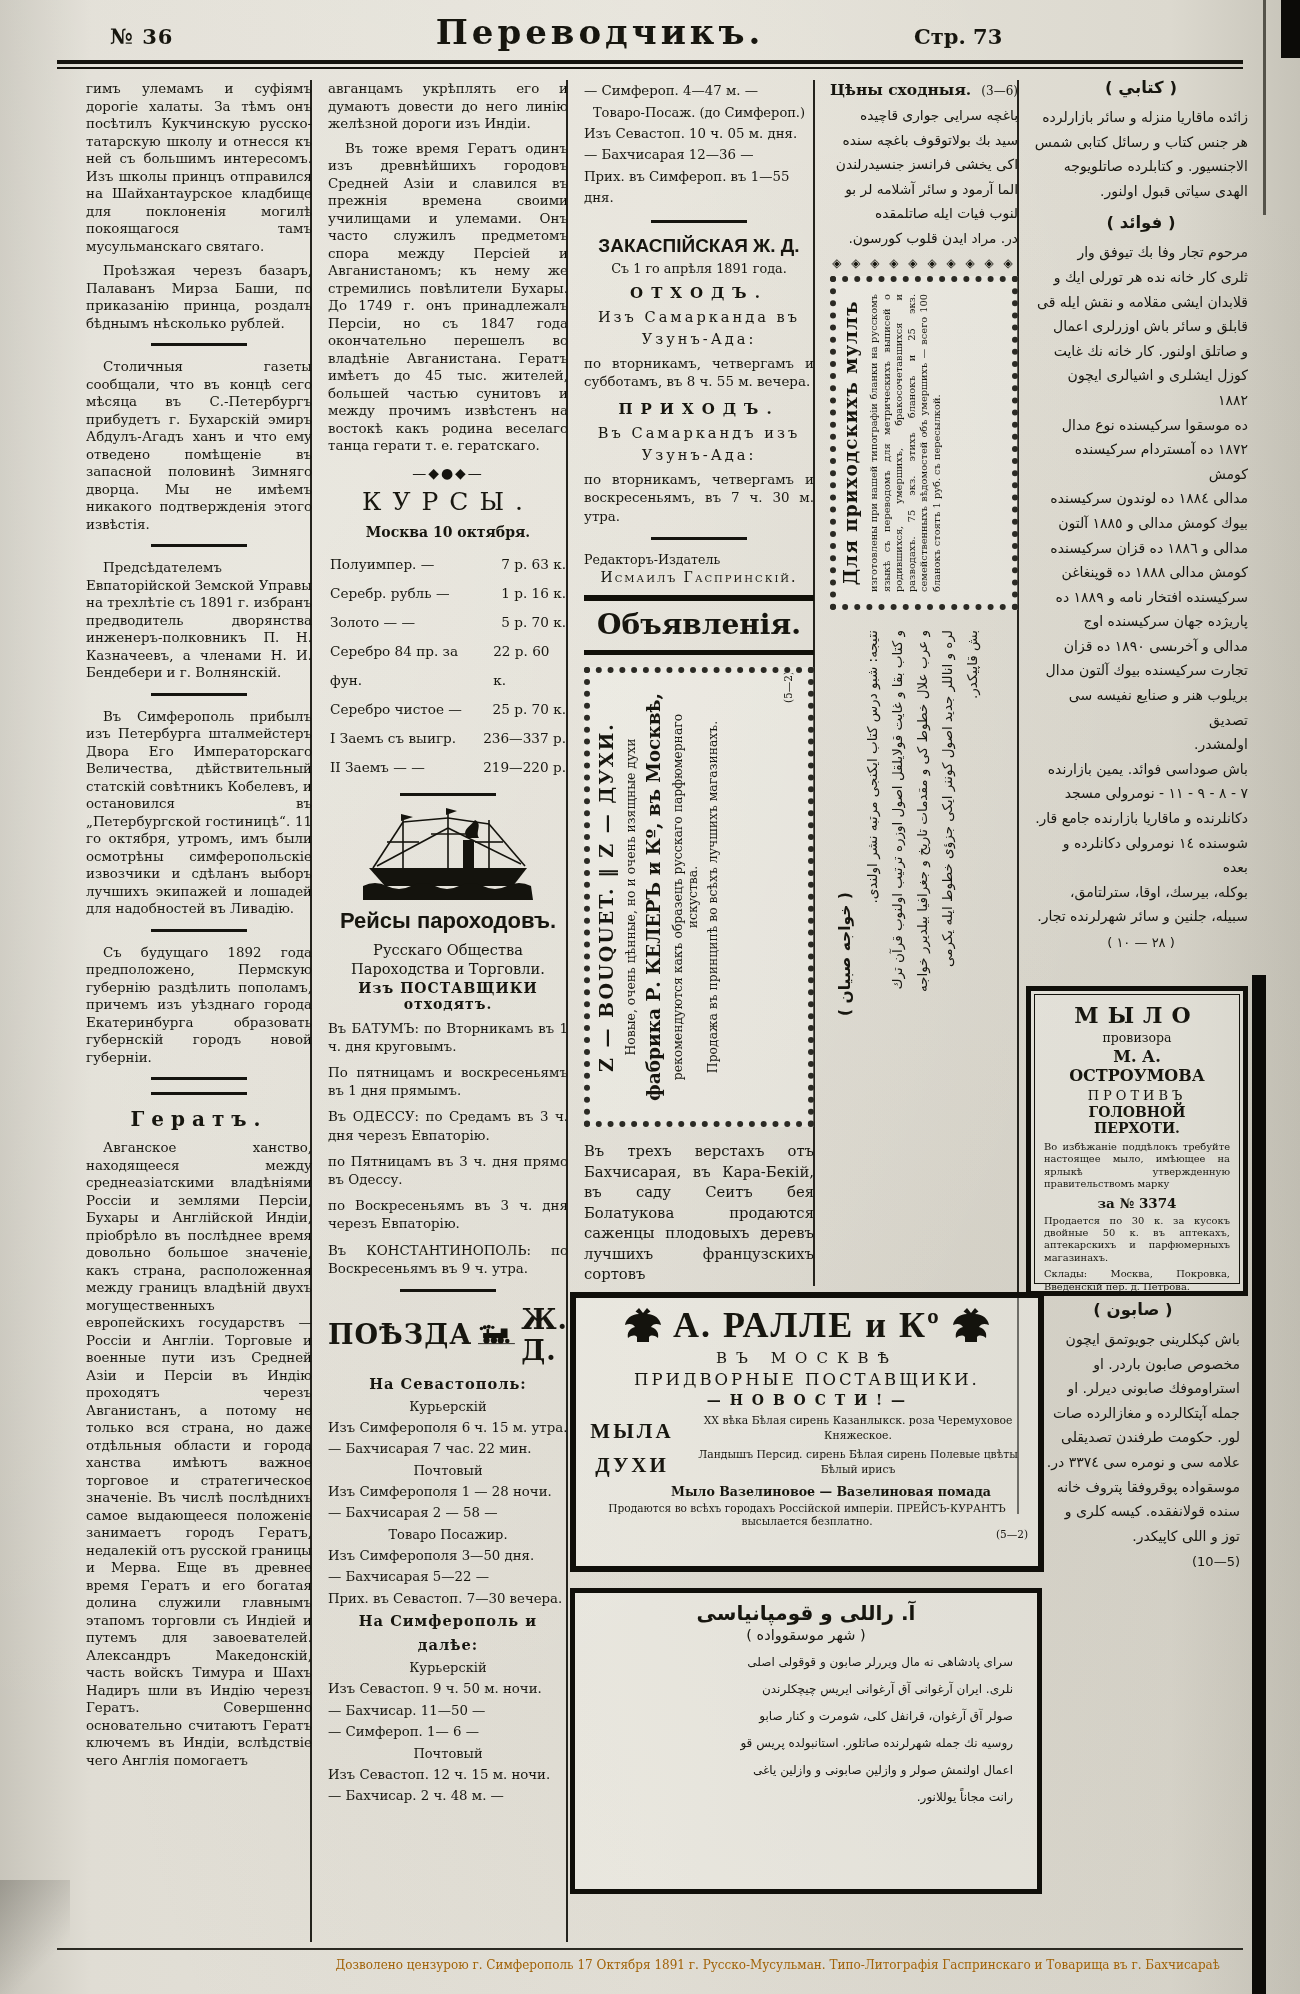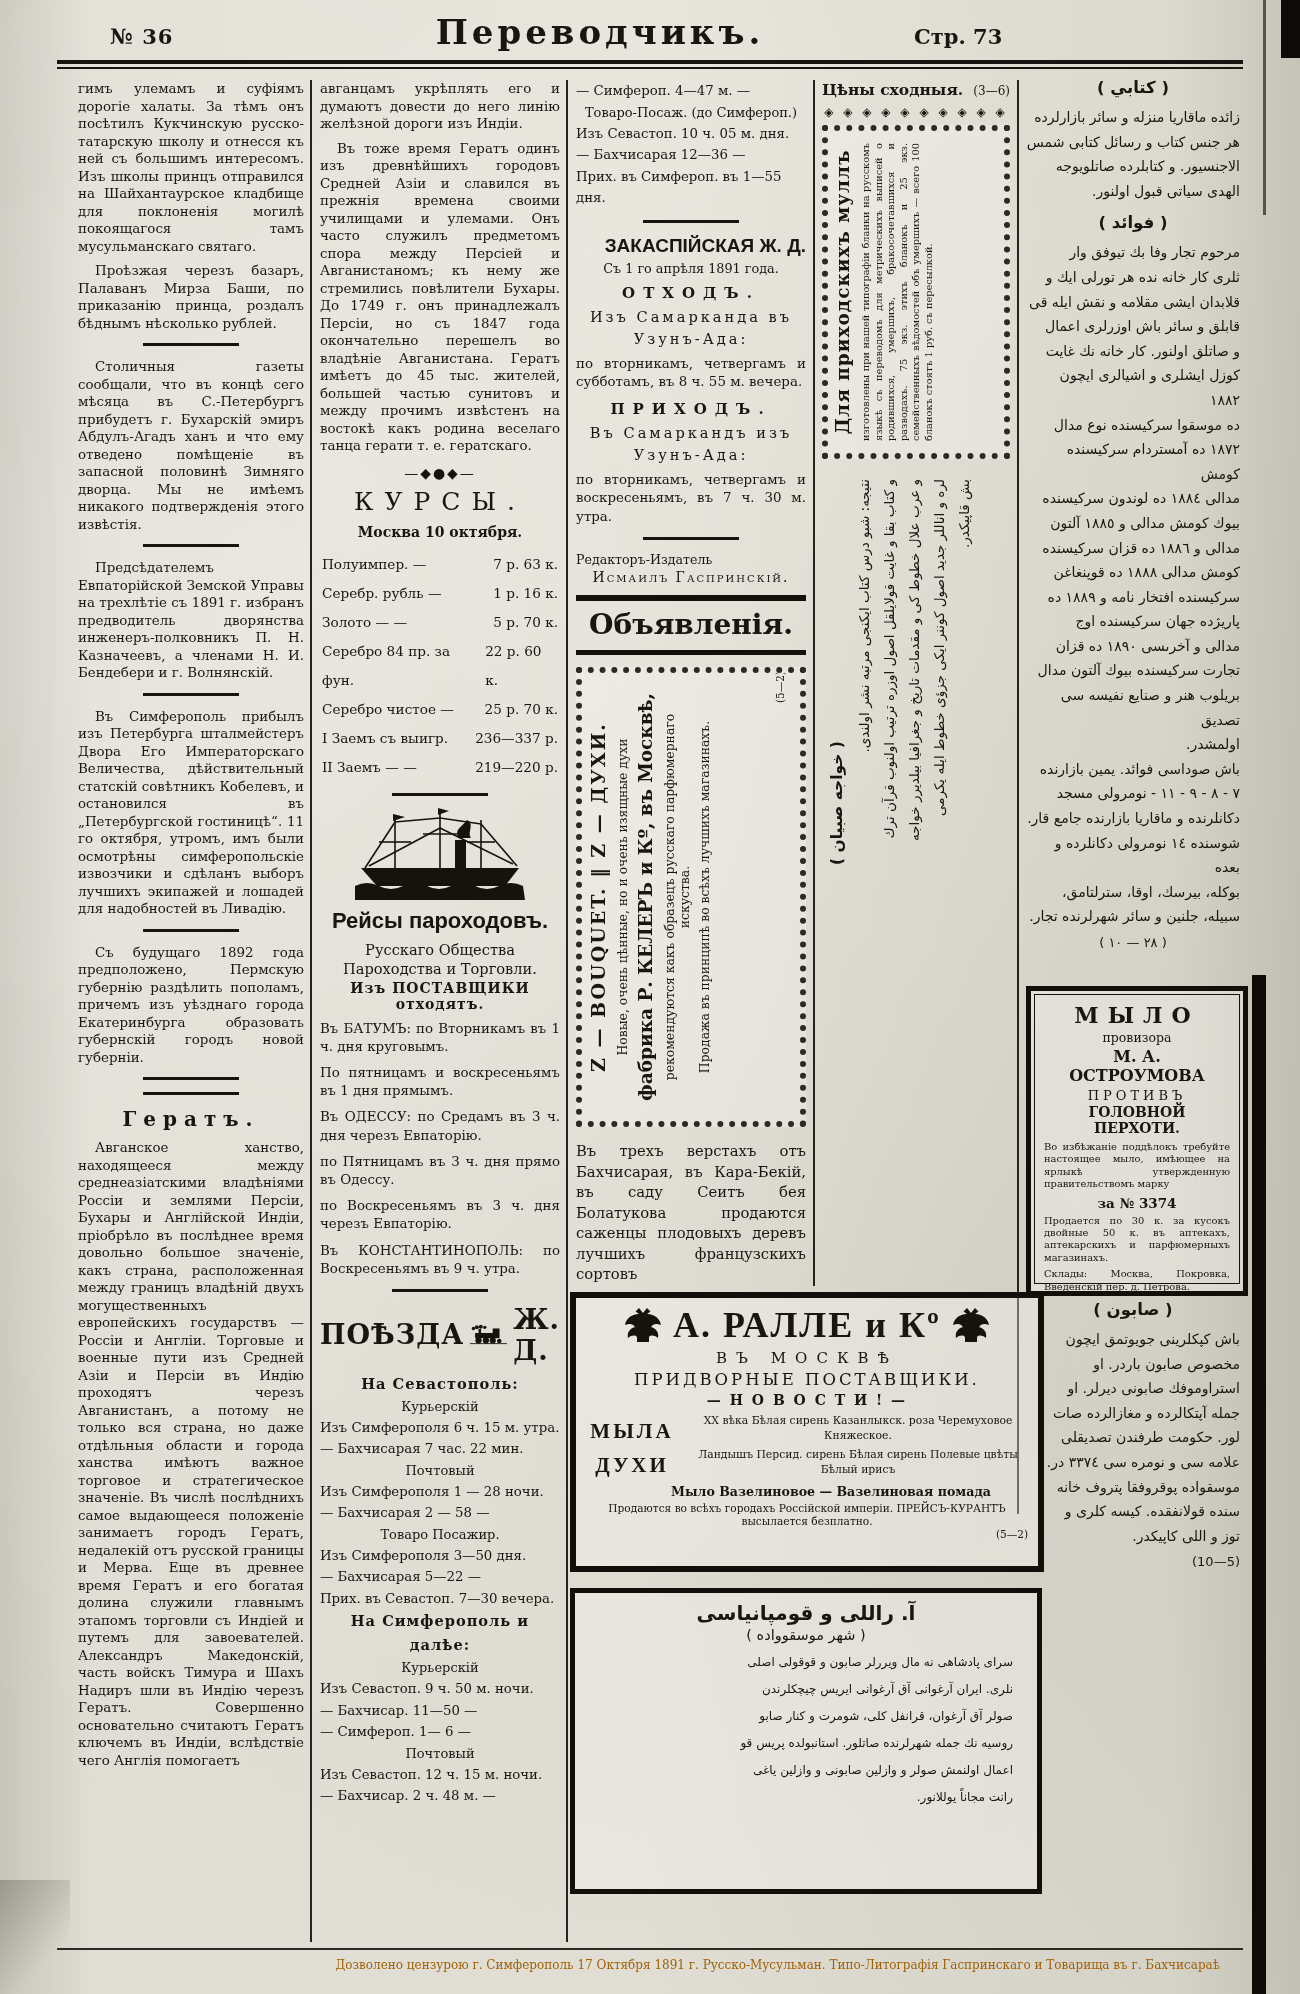--- a/index.html
+++ b/index.html
@@ -14,21 +14,21 @@
   .abs{position:absolute;}
 
   
   .issue{font-size:21px;font-weight:bold;letter-spacing:1px;}
   .masthead{font-size:34px;font-weight:bold;letter-spacing:4px;text-align:center;}
   .pageno{font-size:21px;font-weight:bold;}
   .dblrule{border-top:4px solid #15140f;border-bottom:2px solid #15140f;height:3px;}
 
   .vrule{width:2px;background:#24231d;}
 
-  .col{position:absolute;top:80px;}
+  .col{position:absolute;top:80px;margin-left:8px;}
   .col p.body{font-size:13.4px;line-height:17.5px;text-align:justify;margin:0 0 7px;text-indent:17px;}
   .col p.noindent{text-indent:0;}
   .hr-short{width:96px;height:3px;background:#15140f;margin:11px auto 12px;}
   .orn{text-align:center;font-size:14px;letter-spacing:2px;margin:10px 0 6px;color:#15140f;}
 
   .sec-head{ text-align:center;font-size:20px;letter-spacing:7px;margin:4px 0 8px;font-weight:bold;}
   .kursy-head{text-align:center;font-size:25px;letter-spacing:11px;margin:2px 0 8px;}
   .kursy-date{text-align:center;font-size:14px;font-weight:bold;margin-bottom:10px;}
   .krow{display:flex;justify-content:space-between;font-size:13.6px;line-height:29px;padding:0 2px;}
 
@@ -37,21 +37,21 @@
   .steam-sub{text-align:center;font-size:14.6px;line-height:19px;margin:0 0 2px;}
   .steam-sub2{text-align:center;font-size:14px;font-weight:bold;letter-spacing:1px;margin:2px 0 8px;}
   .sline{font-size:13.4px;line-height:18.2px;text-align:justify;margin:0 0 8px;}
 
   .tr-headrow{display:flex;align-items:center;justify-content:flex-end;gap:6px;margin:8px 0 6px;}
   .tr-big{font-size:27px;font-weight:bold;letter-spacing:1px;}
   .tline{font-size:13.3px;line-height:21.5px;}
   .tcap{text-align:center;font-weight:bold;font-size:14.6px;line-height:24px;letter-spacing:1px;}
   .tsub{text-align:center;font-size:13px;line-height:21px;}
 
-  .zak-head{text-align:right;font-family:"Liberation Sans",sans-serif;font-weight:bold;font-size:19px;margin:10px 0 4px;}
+  .zak-head{text-align:center;font-family:"Liberation Sans",sans-serif;font-weight:bold;font-size:19px;margin:10px 0 4px;}
   .zak-sub{text-align:center;font-size:12.8px;margin-bottom:6px;}
   .zak-spread{text-align:center;font-size:15px;letter-spacing:8px;margin:8px 0 4px;font-weight:bold;}
   .zak-from{text-align:center;font-size:14.6px;letter-spacing:3px;line-height:22px;}
   .zak-sched{font-size:13.4px;line-height:18.5px;text-align:justify;margin:5px 0 2px;}
 
   .editor1{text-align:left;font-size:12.6px;margin-top:10px;}
   .editor2{text-align:center;font-size:14px;font-variant:small-caps;letter-spacing:2px;margin:2px 0 8px;}
   .obyav{border-top:6px solid #111009;border-bottom:5px solid #111009;text-align:center;
          font-size:28px;font-weight:bold;padding:7px 0 9px;margin:10px 0 12px;}
 
@@ -292,20 +292,28 @@
       </div>
       <div class="zb-tag">(5—2)</div>
     </div>
     <p class="saplings">Въ трехъ верстахъ отъ Бахчисарая, въ Кара-Бекій, въ саду Сеитъ бея Болатукова продаются саженцы плодовыхъ деревъ лучшихъ французскихъ сортовъ</p>
   </div>
 
   <div class="col" style="left:822px;width:188px;">
     <div class="tseny-row">
       <span class="tseny-h">Цѣны сходныя.</span>
       <span class="tseny-tag">(3—6)</span>
+    </div>
+    <div class="arabic tseny-lines">
+      <div>باغچه سرايى جوارى قاچيده</div>
+      <div>سيد بك بولاتوقوف باغچه سنده</div>
+      <div>اكى يخشى فرانسز جنسيدرلندن</div>
+      <div>الما آرمود و سائر آشلامه لر بو</div>
+      <div>لنوب فيات ايله صاتلمقده</div>
+      <div>در. مراد ايدن قلوب كورسون.</div>
     </div>
     <div class="orn-row">◈ ◈ ◈ ◈ ◈ ◈ ◈ ◈ ◈ ◈</div>
 
     <div class="rosette-box mull-box">
       <div class="rot-inner mull-inner">
         <div class="mull-title">Для приходскихъ муллъ</div>
         <p class="mull-body">изготовлены при нашей типографіи бланки на русскомъ языкѣ съ переводомъ для метрическихъ выписей о родившихся, умершихъ, бракосочетавшихся и разводахъ. 75 экз. этихъ бланокъ и 25 экз. семейственныхъ вѣдомостей объ умершихъ — всего 100 бланокъ стоятъ 1 руб. съ пересылкой.</p>
       </div>
     </div>
 

